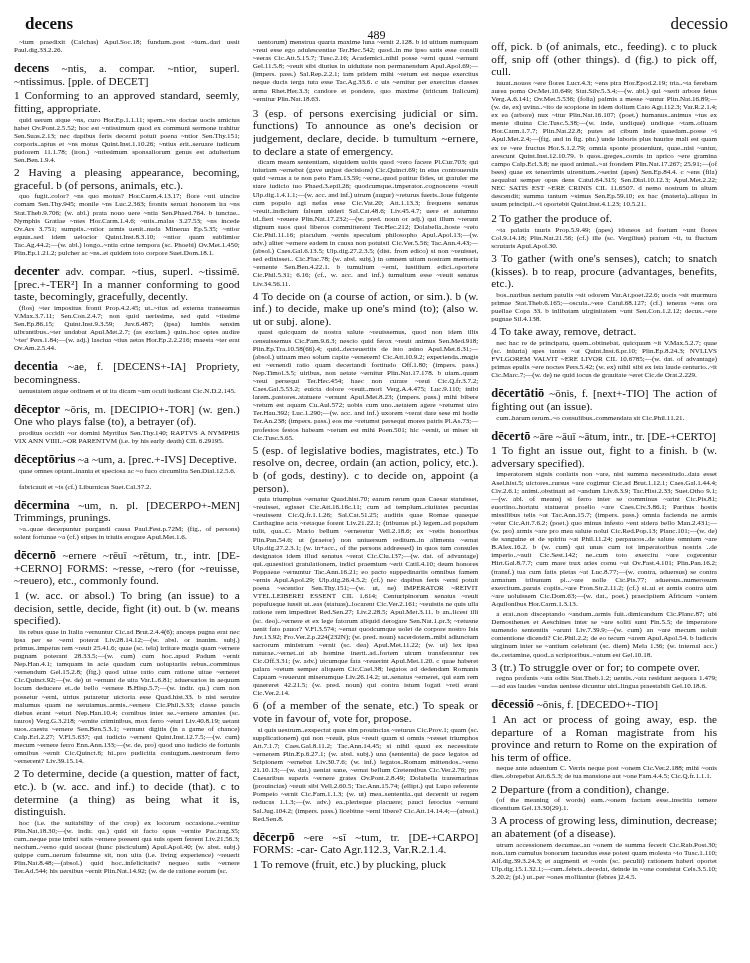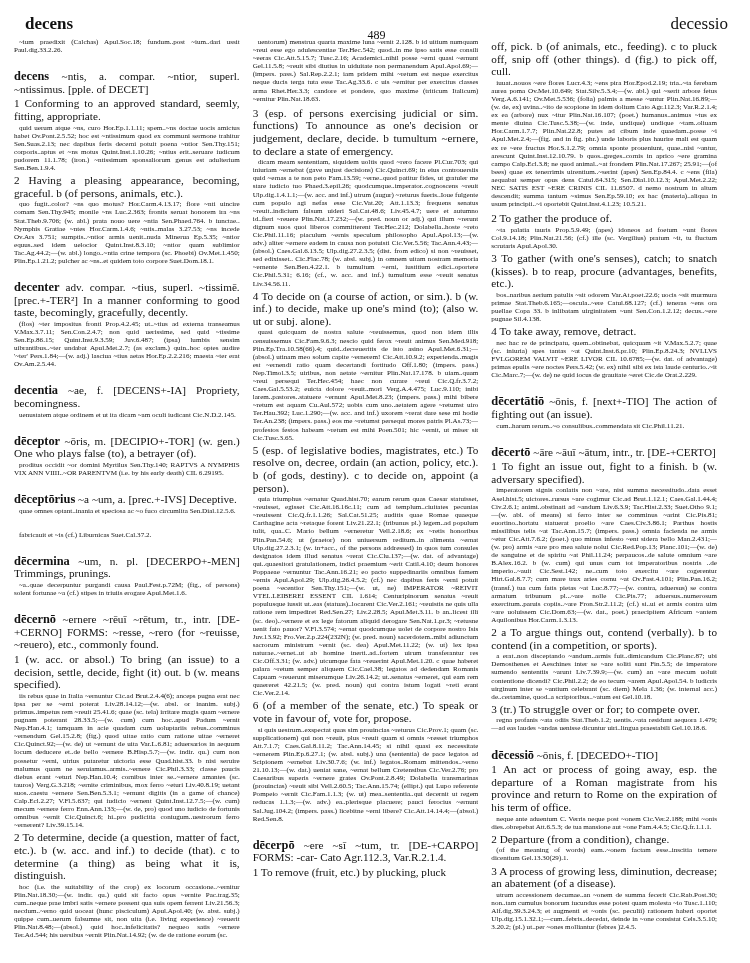--- a/index.html
+++ b/index.html
@@ -4,21 +4,21 @@
 <style>
   html, body { margin:0; padding:0; background:#fff; }
   body { width:750px; height:963px; overflow:hidden; position:relative;
          font-family:"Liberation Serif","DejaVu Serif",serif; color:#111; }
   .running-head { position:absolute; top:14px; left:25px; right:22px; height:22px; }
   .guide-left { position:absolute; left:0; top:0; font-weight:bold; font-size:17px; }
   .page-num { position:absolute; left:0; right:0; text-align:center; top:14px; font-size:12px; }
   .guide-right { position:absolute; right:0; top:0; font-weight:normal; font-size:17px; }
   .cols { position:absolute; top:38px; left:14px; width:703px; height:920px; display:flex; gap:13px; }
   .col { width:226px; overflow:hidden; font-size:7.1px; line-height:8.1px; text-align:justify; }
-  .entry { margin:16px 0 5px 0; }
+  .entry { margin:8px 0 5px 0; }
   .def { font-size:11.2px; line-height:12.6px; margin:2px 0 1px 0; text-align:justify; }
   .hw { font-weight:bold; font-size:12.4px; }
   .cit { padding-left:0; text-indent:5px; margin-bottom:2px; }
   .cont { text-indent:5px; margin-bottom:4px; }
 </style>
 </head>
 <body>
 
 <div class="running-head">
   <span class="guide-left">decens</span>
@@ -92,21 +92,20 @@
       <div class="def">4 To take away, remove, detract.</div>
       <div class="cit">nec hac re de principatu, quem..obtinebat, quicquam ~it V.Max.5.2.7; quae (sc. iniuria) spes tantas ~at Quint.Inst.6.pr.10; Plin.Ep.8.24.3; NVLLVS FVLGOREM VALVIT ~ERE LIVOR CIL 10.6785;—(w. dat. of advantage) primas epulis ~ere noctes Pers.5.42; (w. ex) nihil sibi ex ista laude centurio..~it Cic.Marc.7;—(w. de) ne quid iocus de grauitate ~eret Cic.de Orat.2.229.</div>
       <div class="entry">
         <div class="def"><span class="hw">dēcertātiō</span><span> ~ōnis, f. [next+-TIO] The action of fighting out (an issue).</span></div>
         <div class="cit">cum..harum rerum..~o consulibus..commendata sit Cic.Phil.11.21.</div>
       </div>
       <div class="entry">
         <div class="def"><span class="hw">dēcertō</span><span> ~āre ~āuī ~ātum, intr., tr. [DE-+CERTO]</span></div>
         <div class="def">1 To fight an issue out, fight to a finish. b (w. adversary specified).</div>
         <div class="cit">imperatorem signis conlatis non ~are, nisi summa necessitudo..data esset Asel.hist.5; uictores..rursus ~are cogimur Cic.ad Brut.1.12.1; Caes.Gal.1.44.4; Civ.2.6.1; animi..obstinati ad ~andum Liv.6.3.9; Tac.Hist.2.33; Suet.Otho 9.1;—(w. abl. of means) si ferro inter se comminus ~arint Cic.Pis.81; euortino..hortatu statuerat proelio ~are Caes.Civ.3.86.1; Parthus hostis missilibus telis ~at Tac.Ann.15.7; (impers. pass.) omnia facienda ne armis ~etur Cic.Att.7.6.2; (poet.) quo minus infesto ~ent sidera bello Man.2.431;—(w. pro) armis ~are pro mea salute nolui Cic.Red.Pop.13; Planc.101;—(w. de) de sanguine et de spiritu ~at Phil.11.24; perpaucos..de salute omnium ~are B.Alex.16.2. b (w. cum) qui unus cum tot imperatoribus nostris ..de imperio..~auit Cic.Sest.142; ne..cum toto exercitu ~are cogerentur Hirt.Gal.8.7.7; cum mare trux aries cornu ~at Ov.Fast.4.101; Plin.Pan.16.2; (transf.) tua cum fatis pietas ~at Luc.8.77;—(w. contra, aduersus) se contra armatum tribunum pl...~are nolle Cic.Pis.77; aduersus..numerosum exercitum..paruis copiis..~are Fron.Str.2.11.2; (cf.) si..ui et armis contra uim ~are uoluissem Cic.Dom.63;—(w. dat., poet.) praecipitem Africum ~antem Aquilonibus Hor.Carm.1.3.13.</div>
-        <div class="def">2 a To argue things out, contend (verbally). b to contend (in a competition, or sports).</div>
         <div class="cit">a erat..non disceptando ~andum..armis fuit..dimicandum Cic.Planc.87; ubi Demosthenes et Aeschines inter se ~are soliti sunt Fin.5.5; de imperatore sumendo sententiis ~arunt Liv.7.39.9;—(w. cum) an ~are mecum uoluit contentione dicendi? Cic.Phil.2.2; de eo tecum ~arem Apul.Apol.54. b ludicris uirginum inter se ~antium celebrant (sc. diem) Mela 1.36; (w. internal acc.) de..certamine, quod..a scriptoribus..~atum est Gel.10.18.</div>
         <div class="def">3 (tr.) To struggle over or for; to compete over.</div>
         <div class="cit">regna profanis ~ata odiis Stat.Theb.1.2; uentis..~ata residunt aequora 1.479;—ad eas laudes ~andas uenisse dicuntur uiri..lingua praestabili Gel.10.18.6.</div>
       </div>
       <div class="entry">
         <div class="def"><span class="hw">dēcessiō</span><span> ~ōnis, f. [DECEDO+-TIO]</span></div>
         <div class="def">1 An act or process of going away, esp. the departure of a Roman magistrate from his province and return to Rome on the expiration of his term of office.</div>
         <div class="cit">neque ante aduentum C. Verris neque post ~onem Cic.Ver.2.188; mihi ~onis dies..obrepebat Att.6.5.3; de tua mansione aut ~one Fam.4.4.5; Cic.Q.fr.1.1.1.</div>
         <div class="def">2 Departure (from a condition), change.</div>
         <div class="cit">(of the meaning of words) eam..~onem factam esse..inscitia temere dicentium Gel.13.30(29).1.</div>

